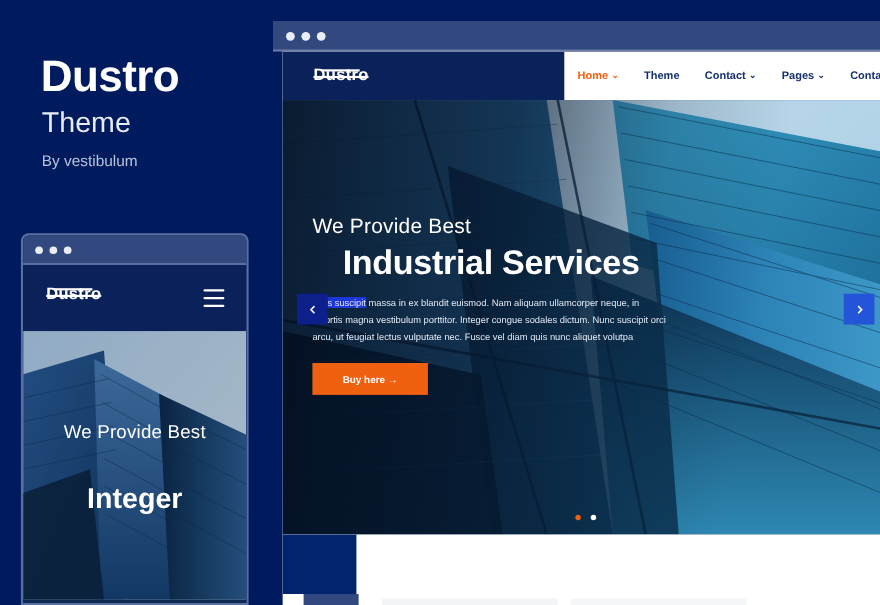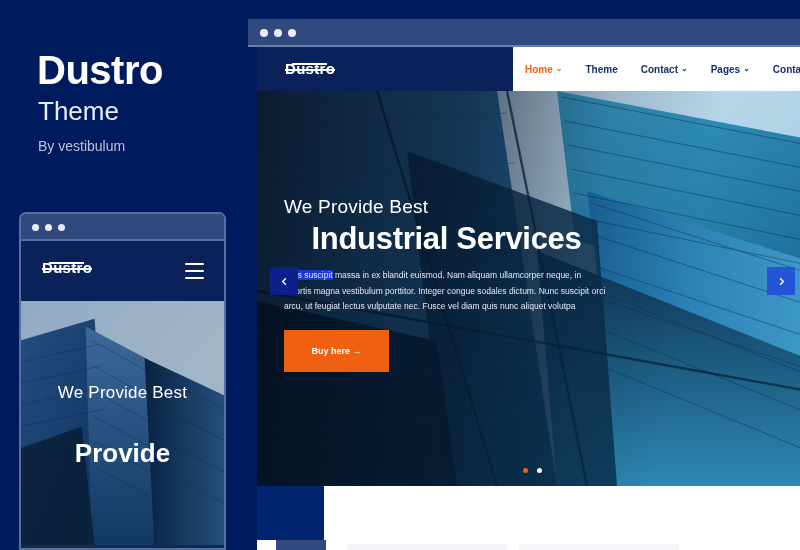--- a/index.html
+++ b/index.html
@@ -105,21 +105,21 @@
     position: absolute; inset: 0;
     background: linear-gradient(100deg, rgba(3,10,26,0.86) 0%, rgba(5,16,36,0.62) 34%, rgba(8,24,48,0.18) 58%, rgba(10,30,60,0.02) 75%);
   }
   .hero-content { position: absolute; left: 27px; top: 105px; width: 325px; z-index: 5; }
   .hero-lead { font-size: 19px; font-weight: 300; color: #ffffff; letter-spacing: 0.2px; }
   .hero-title { font-size: 31px; font-weight: 700; color: #ffffff; letter-spacing: -0.3px; margin-top: 3px; text-align: center; }
   .hero-para { margin-top: 11px; font-size: 8.5px; line-height: 1.85; color: #e3e9f4; }
   .hero-para .sel { background: #1d36d6; color: #dfe4ff; }
   .buy-btn {
     display: inline-flex; align-items: center; justify-content: center; gap: 5px;
-    margin-top: 15px; width: 105px; height: 42px;
+    margin-top: 15px; width: 105px; height: 29px;
     background: #ef6010; color: #ffffff; font-size: 9px; font-weight: 600;
     cursor: pointer;
   }
   .arrow-btn {
     position: absolute; top: 176px; width: 28px; height: 28px;
     display: flex; align-items: center; justify-content: center;
     color: #ffffff; font-size: 15px; cursor: pointer; z-index: 6;
   }
   .arrow-prev { left: 13px; background: #0c1f8a; }
   .arrow-next { right: 13px; background: #2455d8; }
@@ -217,21 +217,21 @@
             <line x1="132" y1="104" x2="207" y2="142"></line>
           <line x1="134" y1="136" x2="207" y2="174"></line>
             <line x1="136" y1="168" x2="207" y2="206"></line>
         </g>
         <rect width="207" height="249" fill="#061a3a" opacity="0.22"></rect>
       </svg>
       <div class="mobile-hero-text">
         <div class="lead">We Provide Best</div>
         <div class="big">
           <br>
-          <span>Provide</span>
+          <span>Integer</span>
         </div>
       </div>
     </div>
   </div>
 
   <div class="desktop">
     <div class="titlebar">
       <div class="dots">
         <span class="dot"></span>
         <span class="dot"></span>

